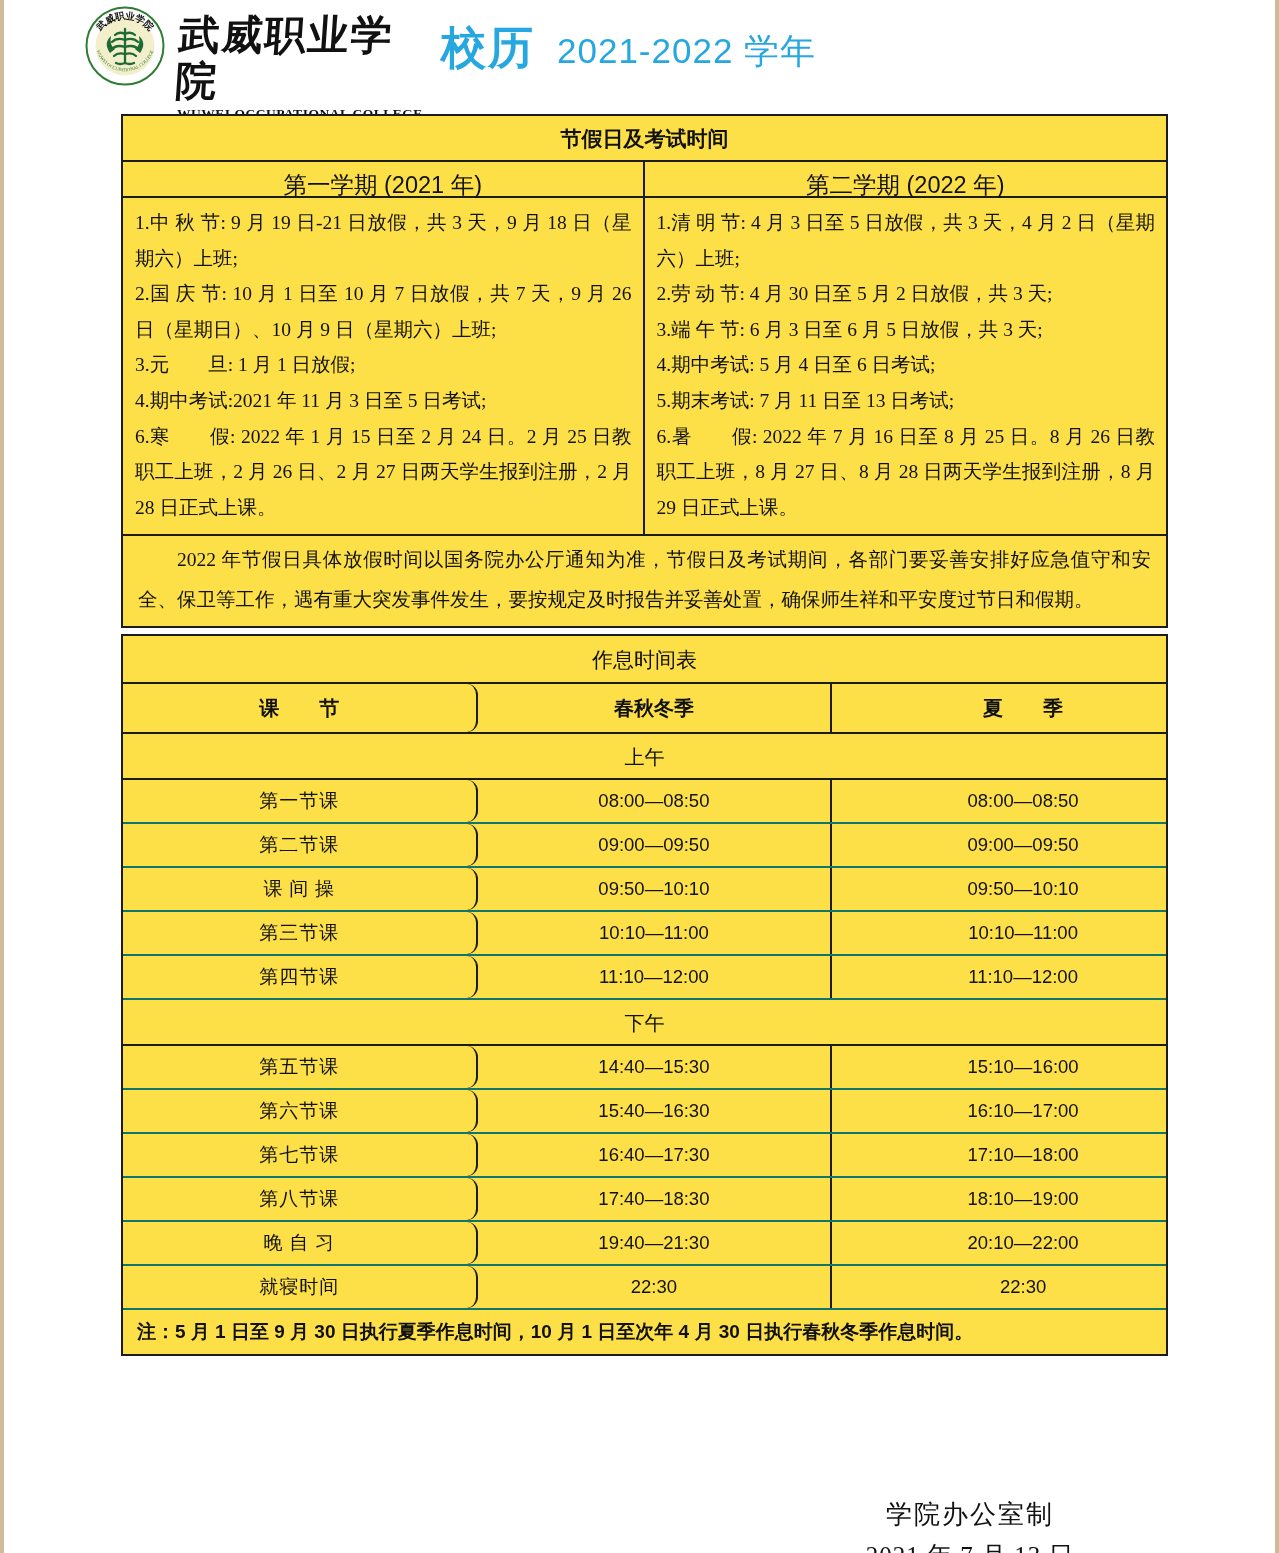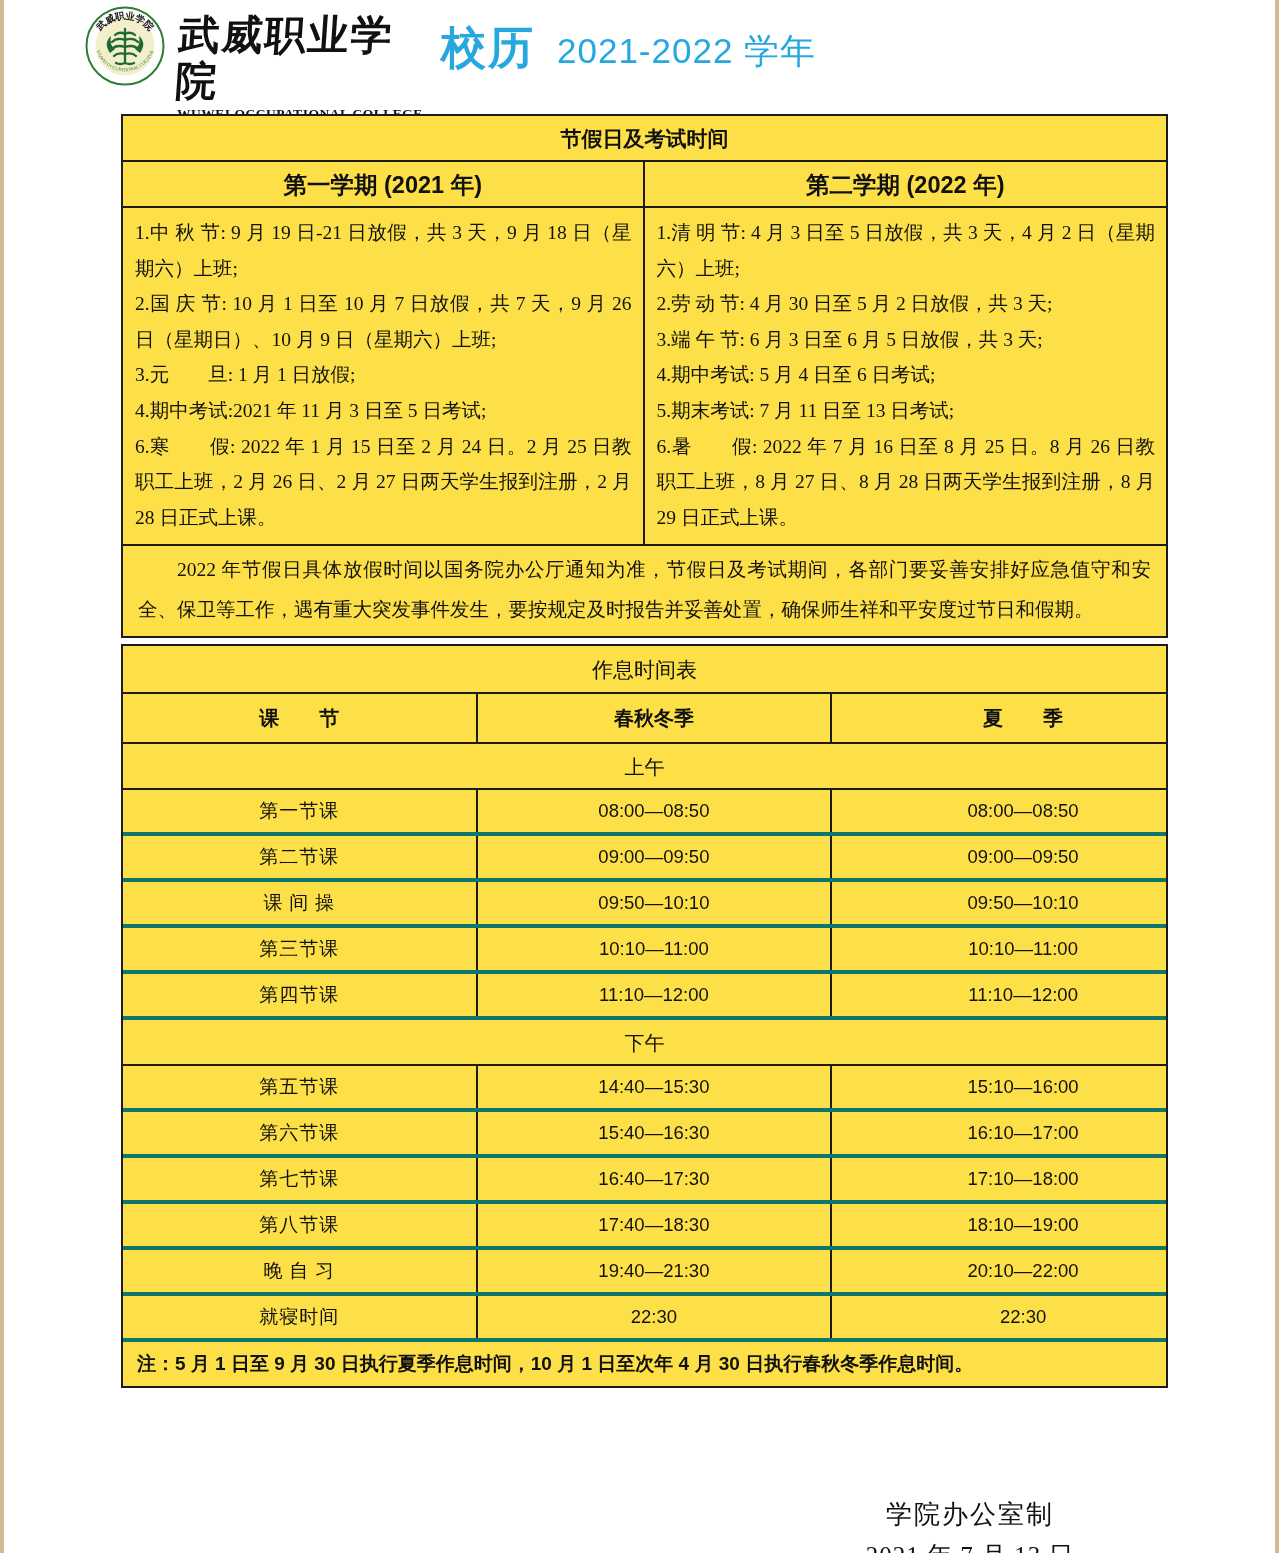--- a/index.html
+++ b/index.html
@@ -24,42 +24,42 @@
 
   
   .content { position:absolute; left:121px; top:114px; width:1047px; }
   .bd { border:2px solid #1c1c1c; background:#fde047; }
   .sans { font-family:"Liberation Sans","DejaVu Sans",sans-serif; }
 
   
   .t1-title { height:46px; line-height:46px; text-align:center; font-weight:700; font-size:21px;
               border-bottom:2px solid #1c1c1c; }
   .t1-head { display:flex; border-bottom:2px solid #1c1c1c; }
-  .t1-head-cell { flex:1 1 50%; height:44px; line-height:47px; text-align:center;
-                  font-weight:700; font-size:23.5px; }
+  .t1-head-cell { flex:1 1 50%; height:34px; line-height:47px; text-align:center;
+                  font-weight:400; font-size:23.5px; }
   .t1-head-cell:first-child { border-right:2px solid #1c1c1c; }
   .t1-body { display:flex; }
   .t1-cell { flex:1 1 50%; padding:7px 11px 9px 12px; font-size:19.5px; line-height:35.6px;
              text-align:justify; }
   .t1-cell:first-child { border-right:2px solid #1c1c1c; }
   .t1-cell p { margin:0; }
   .t1-note { border-top:2px solid #1c1c1c; padding:4px 15px 6px 15px; font-size:19.5px;
              line-height:40px; text-align:justify; text-indent:2em; }
 
   
   .t2 { margin-top:6px; }
   .t2-title { height:48px; line-height:48px; text-align:center; font-weight:400; font-size:21px;
               border-bottom:2px solid #1c1c1c; }
   .t2-head { display:flex; border-bottom:2px solid #1c1c1c; }
   .t2-head .hc { height:48px; line-height:48px; text-align:center; font-weight:700; font-size:20px; }
-  .c1 { flex:0 0 34%; } .c2 { flex:0 0 34%; } .c3 { flex:0 0 32%;padding-left:48px; }
+  .c1 { flex:0 0 34%;border-radius:11px; } .c2 { flex:0 0 34%; } .c3 { flex:0 0 32%;padding-left:48px; }
   .divr { border-right:2px solid #1c1c1c; }
   .t2-section { height:46px; line-height:46px; text-align:center; font-size:20px;
                 border-bottom:2px solid #1c1c1c; font-family:"Liberation Sans","DejaVu Sans",sans-serif; }
-  .t2-row { display:flex; border-bottom:4px solid #0f766e; }
+  .t2-row { display:flex; border-bottom:2px solid #0f766e; }
   .t2-row .cell { height:42px; line-height:42px; text-align:center; }
   .t2-row .lbl { font-size:19px; letter-spacing:1px; }
   .t2-row .time { font-size:18.5px; font-family:"Liberation Sans","DejaVu Sans",sans-serif; }
   .t2-note { height:44px; line-height:44px; padding-left:14px; font-weight:700; font-size:19px;
              font-family:"Liberation Sans","DejaVu Sans",sans-serif; }
 
   
   .footer { position:absolute; left:750px; top:1464px; width:440px; text-align:center; }
   .footer .l1 { font-size:26px; letter-spacing:2px;margin-top:33px; }
   .footer .l2 { font-size:25px; margin-top:7px; letter-spacing:1px; }

